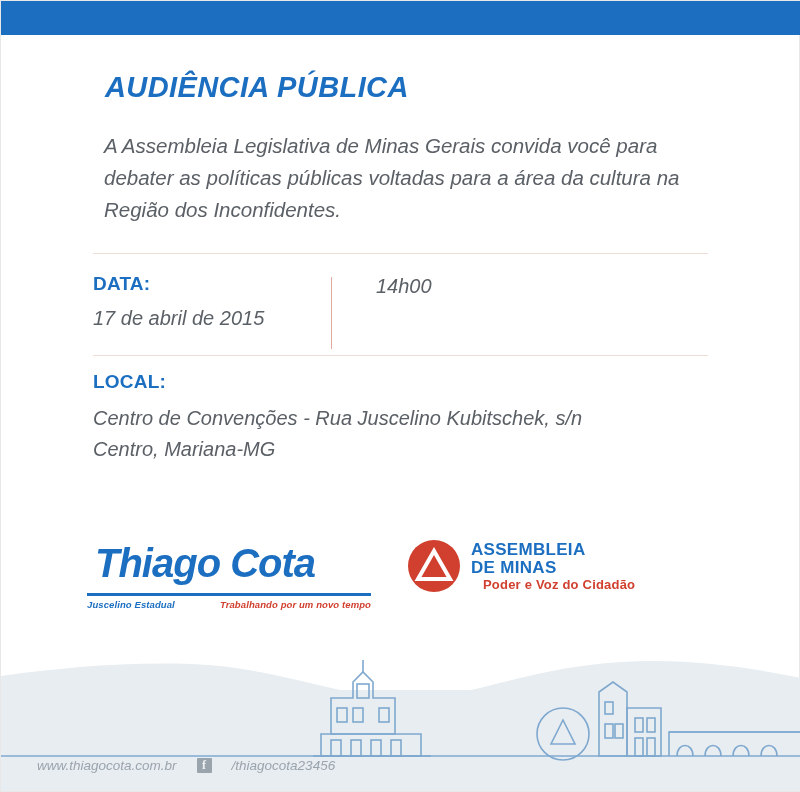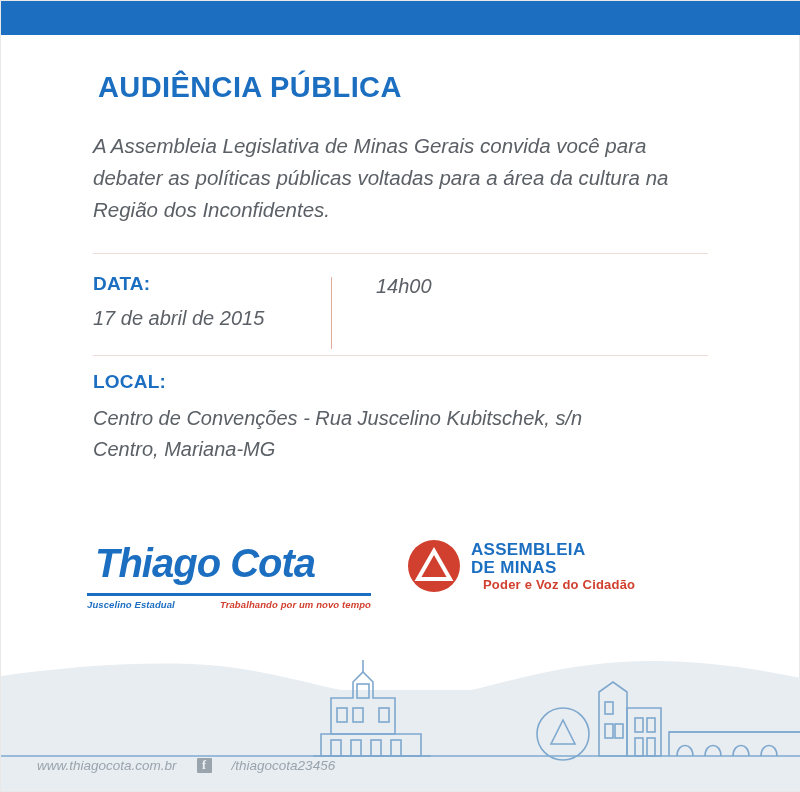--- a/index.html
+++ b/index.html
@@ -40,29 +40,30 @@
     position: absolute;
     left: 92px;
     top: 70px;
     width: 620px;
   }
   .title {
     color: #1b6ec0;
     font-size: 29px;
     font-weight: bold;
     letter-spacing: 0.4px;
-    margin: 0 0 26px 5px;
+    margin: 0 0 26px 12px;
+    font-style: italic;
     font-family: "Liberation Sans", sans-serif;
   }
   .lead {
     color: #5b6066;
     font-size: 20.5px;
     line-height: 32px;
     font-style: italic;
-    margin: 0;
+    margin: 11px;
     max-width: 615px;
   }
   .divider-h {
     position: absolute;
     left: 92px;
     width: 615px;
     height: 1px;
     background: #e3b9ae;
   }
   .divider-h.top { top: 252px; background: #eedcd7; }

